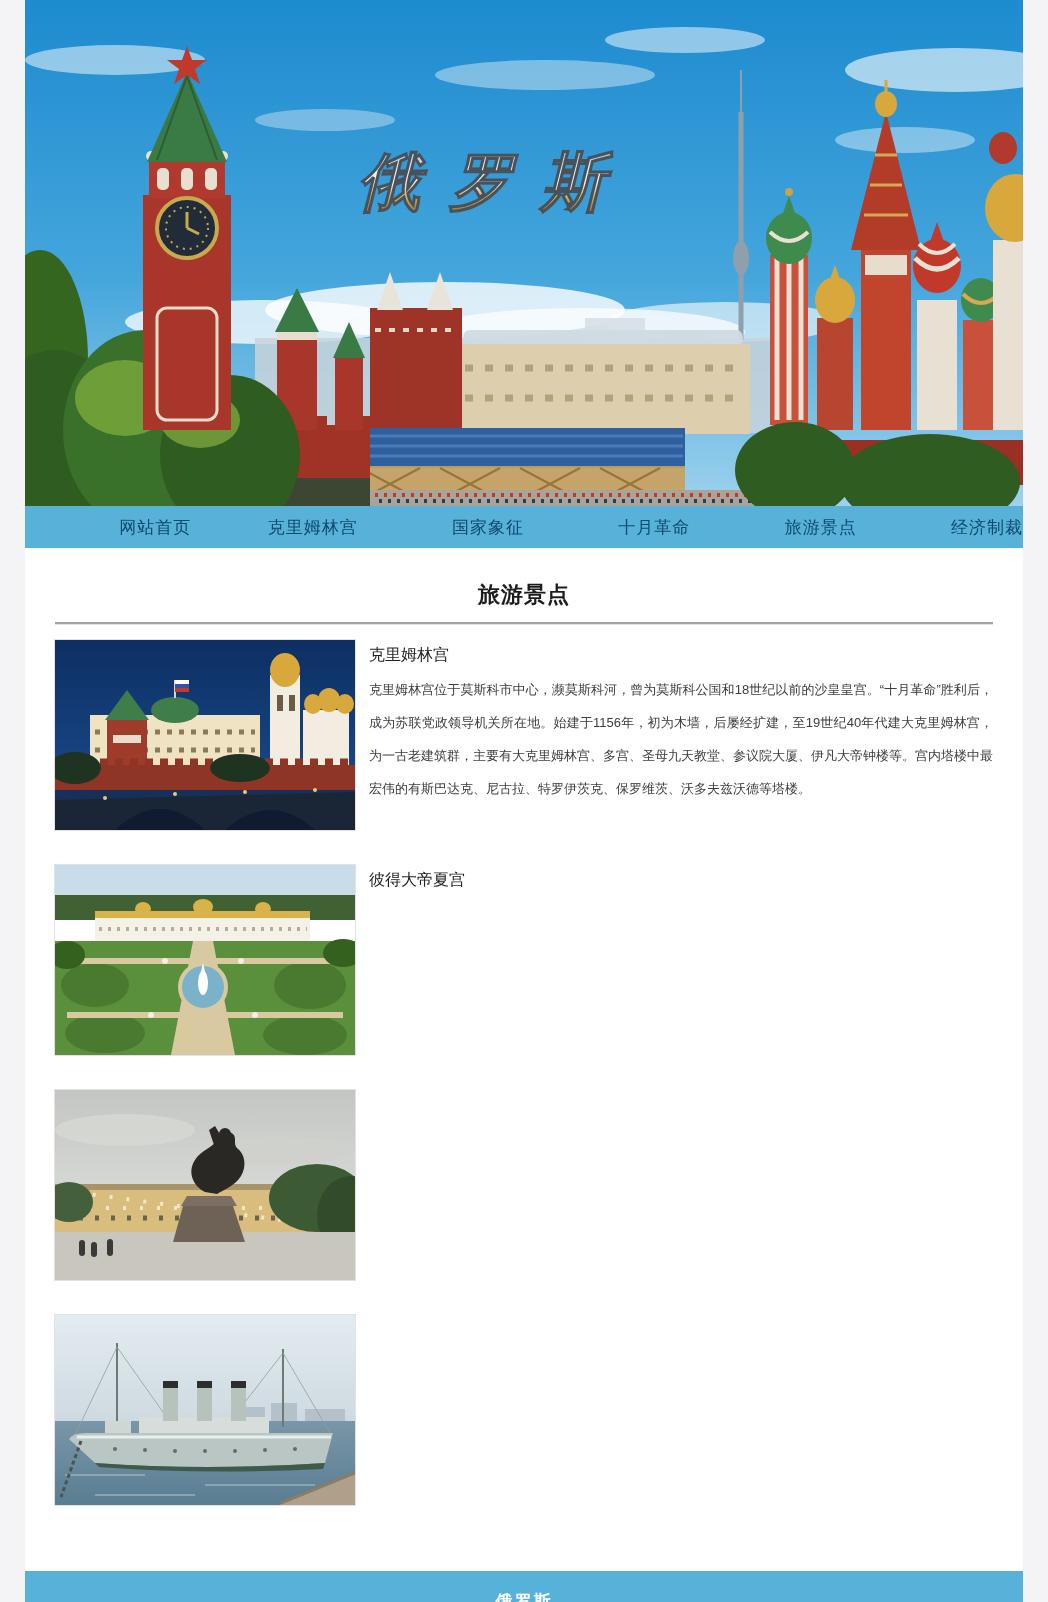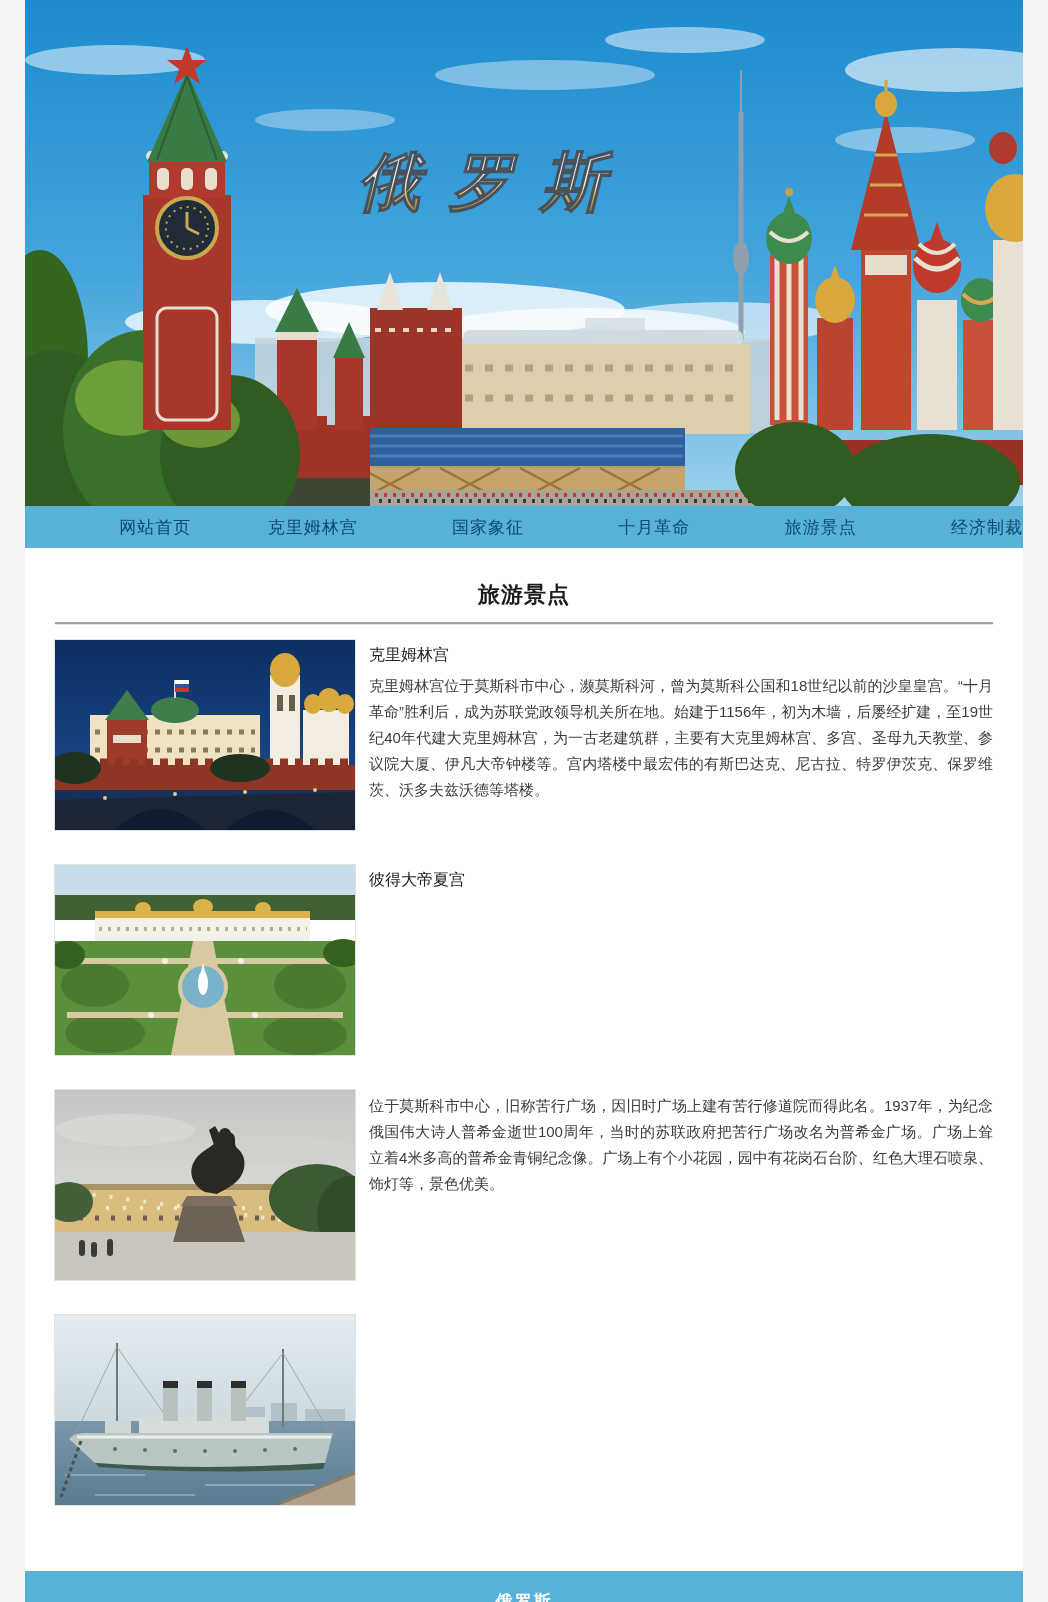--- a/index.html
+++ b/index.html
@@ -56,22 +56,22 @@
     box-shadow:0 0 0 1px #e2e2e2;
     overflow:hidden;
   }
   .thumb svg { display:block; width:100%; height:100%; }
   .txt { flex:1; margin-left:14px; }
   .txt h3 {
     font-size:16px; font-weight:normal; color:#222;
     margin:0; line-height:30px;
   }
   .txt p {
-    font-size:15px; color:#3c3c3c;
-    line-height:26px; margin:3px 0 0;
+    font-size:13px; color:#3c3c3c;
+    line-height:33px; margin:3px 0 0;
     text-align:justify;
   }
   
   .footer {
     height:60px;
     background:#58b1d8;
     display:flex; align-items:center; justify-content:center;
     color:#fff; font-size:17px; font-weight:bold;
     letter-spacing:2px;
   }
@@ -377,21 +377,20 @@
           </g>
           <polygon points="118,152 190,152 178,116 128,116" fill="#6e6257"></polygon>
           <polygon points="126,116 182,116 176,106 132,106" fill="#7d6e63"></polygon>
           <path d="M150 102 C138 96 132 82 140 70 C146 60 158 58 164 48 C168 42 174 40 178 44 C182 48 178 54 182 58 C190 64 192 76 186 86 C180 96 168 100 162 104 Z" fill="#2a2824"></path>
           <path d="M160 58 L154 40 L160 36 L166 46 Z" fill="#2a2824"></path>
           <circle cx="170" cy="44" r="6" fill="#2a2824"></circle>
           <rect x="168" y="48" width="10" height="20" rx="4" transform="rotate(18 173 58)" fill="#2a2824"></rect>
         </svg>
       </div>
       <div class="txt">
-        <p>位于莫斯科市中心，旧称苦行广场，因旧时广场上建有苦行修道院而得此名。1937年，为纪念俄国伟大诗人普希金逝世100周年，当时的苏联政府把苦行广场改名为普希金广场。广场上耸立着4米多高的普希金青铜纪念像。广场上有个小花园，园中有花岗石台阶、红色大理石喷泉、饰灯等，景色优美。</p>
       </div>
     </article>
 
     <article class="item">
       <div class="thumb">
         <svg viewBox="0 0 300 190" preserveAspectRatio="none">
           <defs>
             <linearGradient id="asky" x1="0" y1="0" x2="0" y2="1">
               <stop offset="0" stop-color="#e3ecf0"></stop>
                 <stop offset="1" stop-color="#cdd9e0"></stop>

